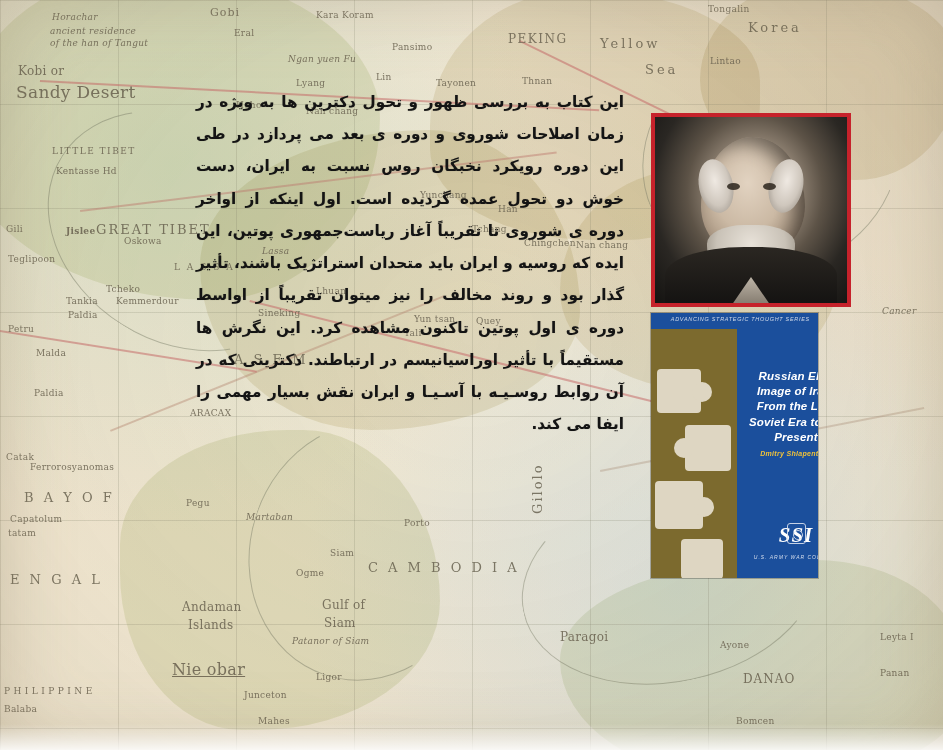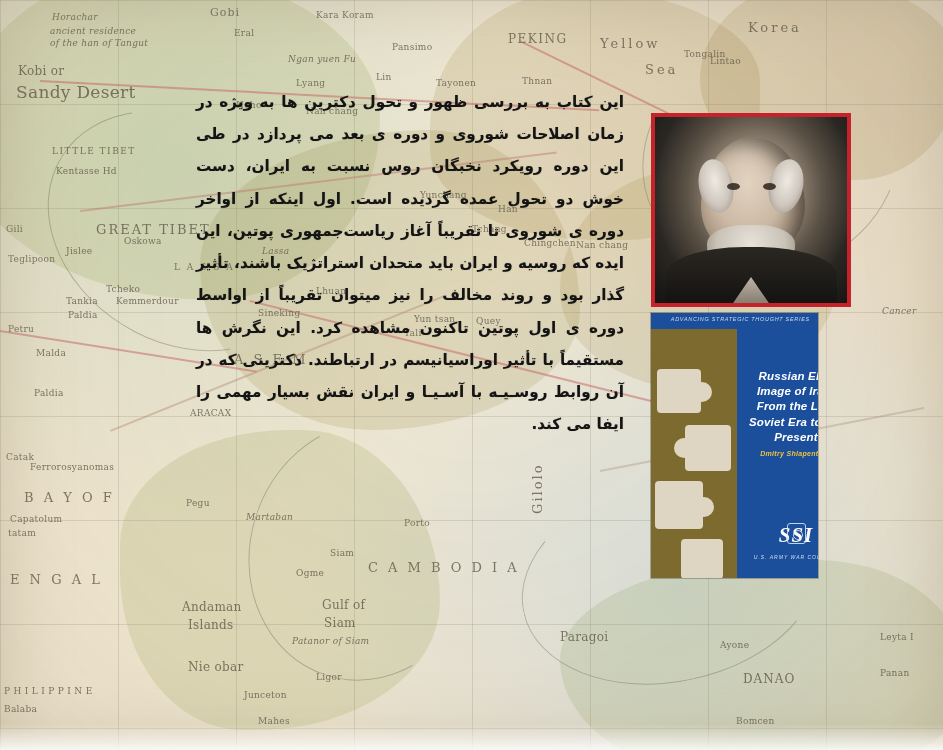--- a/index.html
+++ b/index.html
@@ -442,38 +442,38 @@
   <div class="map-label" style="left:186px; top:498px;">Pegu</div>
   <div class="map-label ital" style="left:246px; top:512px;">Martaban</div>
   <div class="map-label" style="left:330px; top:548px;">Siam</div>
   <div class="map-label" style="left:296px; top:568px;">Ogme</div>
   <div class="map-label" style="left:404px; top:518px;">Porto</div>
   <div class="map-label" style="left:182px; top:600px; font-size:12px;">Andaman</div>
   <div class="map-label" style="left:188px; top:618px; font-size:12px;">Islands</div>
   <div class="map-label" style="left:322px; top:598px; font-size:12px;">Gulf of</div>
   <div class="map-label" style="left:324px; top:616px; font-size:12px;">Siam</div>
   <div class="map-label ital" style="left:292px; top:636px;">Patanor of Siam</div>
-  <div class="map-label" style="left:188px; top:660px; font-size:12px;">Nie obar</div>
+  <div class="map-label" style="left:172px; top:660px; font-size:16px;text-decoration:underline;">Nie obar</div>
   <div class="map-label" style="left:244px; top:690px;">Junceton</div>
   <div class="map-label" style="left:316px; top:672px;">Ligor</div>
   <div class="map-label" style="left:258px; top:716px;">Mahes</div>
   <div class="map-label" style="left:743px; top:672px; font-size:12px; letter-spacing:1px;">DANAO</div>
   <div class="map-label" style="left:560px; top:630px; font-size:12px;">Paragoi</div>
   <div class="map-label" style="left:720px; top:640px;">Ayone</div>
   <div class="map-label" style="left:880px; top:632px;">Leyta I</div>
   <div class="map-label" style="left:880px; top:668px;">Panan</div>
   <div class="map-label" style="left:736px; top:716px;">Bomcen</div>
-  <div class="map-label" style="left:684px; top:4px;margin-top:45px;">Tongalin</div>
+  <div class="map-label" style="left:708px; top:4px;">Tongalin</div>
   <div class="map-label" style="left:710px; top:56px;">Lintao</div>
   <div class="map-label ital" style="left:882px; top:306px;">Cancer</div>
   <div class="map-label" style="left:36px;  top:348px;">Malda</div>
   <div class="map-label" style="left:6px;   top:452px;">Catak</div>
   <div class="map-label" style="left:8px;   top:324px;">Petru</div>
   <div class="map-label" style="left:8px;   top:254px;">Teglipoon</div>
-  <div class="map-label" style="left:66px;  top:246px;">Jislee</div>
+  <div class="map-label" style="left:66px;  top:226px;font-weight:bold;">Jislee</div>
   <div class="map-label" style="left:6px;   top:224px;">Gili</div>
   <div class="map-label" style="left:124px; top:236px;">Oskowa</div>
   <div class="map-label" style="left:190px; top:408px;">ARACAX</div>
   <div class="map-label" style="left:34px;  top:388px;">Paldia</div>
   <div class="map-label" style="left:30px;  top:462px;">Ferrorosyanomas</div>
   <div class="map-label" style="left:10px;  top:514px;">Capatolum</div>
   <div class="map-label" style="left:8px;   top:528px;">tatam</div>
   <div class="map-label" style="left:604px; top:580px;"></div>
   <div class="map-label" style="left:824px; top:690px;"></div>
   <div class="map-label" style="left:618px; top:716px;"></div>

